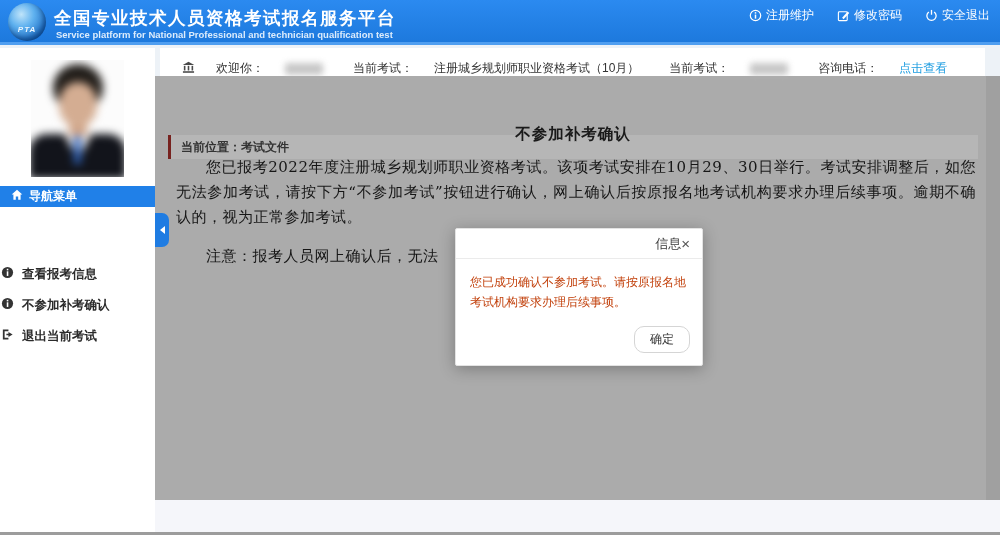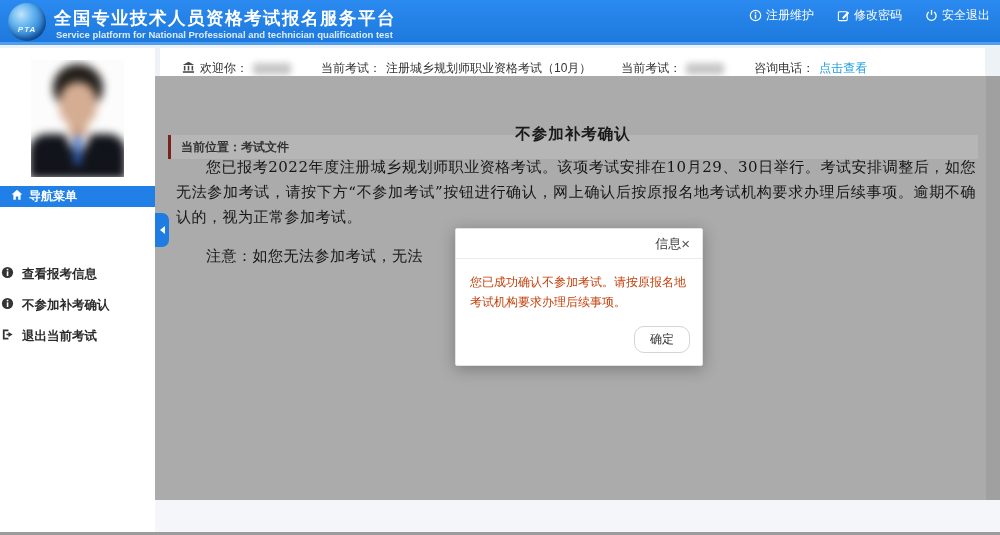--- a/index.html
+++ b/index.html
@@ -39,21 +39,21 @@
   .collapse-tab { position:absolute; left:155px; top:213px; width:14px; height:34px; background:#1f7ce2;
                   border-radius:0 7px 7px 0; z-index:3; display:flex; align-items:center; justify-content:center; cursor:pointer; }
   .collapse-arrow { width:0; height:0; border-top:4px solid transparent; border-bottom:4px solid transparent;
                     border-right:5px solid #fff; }
 
   
   .content-bg { position:absolute; left:155px; top:76px; width:845px; height:424px; background:#ababab; }
   .scrollbar  { position:absolute; right:0; top:76px; width:14px; height:424px; background:#a0a0a0; }
   .welcome { position:absolute; left:160px; top:48px; width:825px; height:28px; background:#fff;
              display:flex; align-items:center; font-size:12px; color:#333; padding-left:22px; }
-  .welcome .grp { display:flex; align-items:center; gap:5px;margin-top:13px; }
+  .welcome .grp { display:flex; align-items:center; gap:21px;margin-top:13px; }
   .blur-blob { width:38px; height:12px; background:#b5b5b5; border-radius:2px; filter:blur(3px); opacity:.75; }
   .lnk { color:#1a9be0; cursor:pointer; }
   .ml { margin-left:30px; }
 
   .crumb { position:absolute; left:168px; top:88px; width:810px; height:24px; background:#b6b6b6;
            border-left:3px solid #77221f; display:flex; align-items:center; padding-left:10px;
            font-size:12px; font-weight:bold; color:#333;margin-top:47px; }
   .doc-title { position:absolute; left:168px; top:124px; width:810px; text-align:center;
                font-size:15.5px; font-weight:bold; color:#1a1a1a; letter-spacing:1px; }
   .doc-body { position:absolute; left:176px; top:155px; width:800px; font-family:"DejaVu Serif","Liberation Serif",serif;
@@ -193,21 +193,21 @@
 
 <div class="crumb">
   <span>当前位置：</span>
   <span>考试文件</span>
 </div>
 
 <div class="doc-title">不参加补考确认</div>
 <div class="doc-body">
   <p>您已报考2022年度注册城乡规划师职业资格考试。该项考试安排在10月29、30日举行。考试安排调整后，如您无法参加考试，请按下方“不参加考试”按钮进行确认，网上确认后按原报名地考试机构要求办理后续事项。逾期不确认的，视为正常参加考试。</p>
 </div>
-<div class="doc-note">注意：如您无法参加考试，无法</div>
+<div class="doc-note">注意：报考人员网上确认后，无法</div>
 
 <div class="modal">
   <div class="modal-hd">
     <span>信息</span>
     <span class="modal-x">×</span>
   </div>
   <div class="modal-bd">您已成功确认不参加考试。请按原报名地考试机构要求办理后续事项。</div>
   <div class="modal-ft">
     <button class="btn-ok">确定</button>
   </div>

